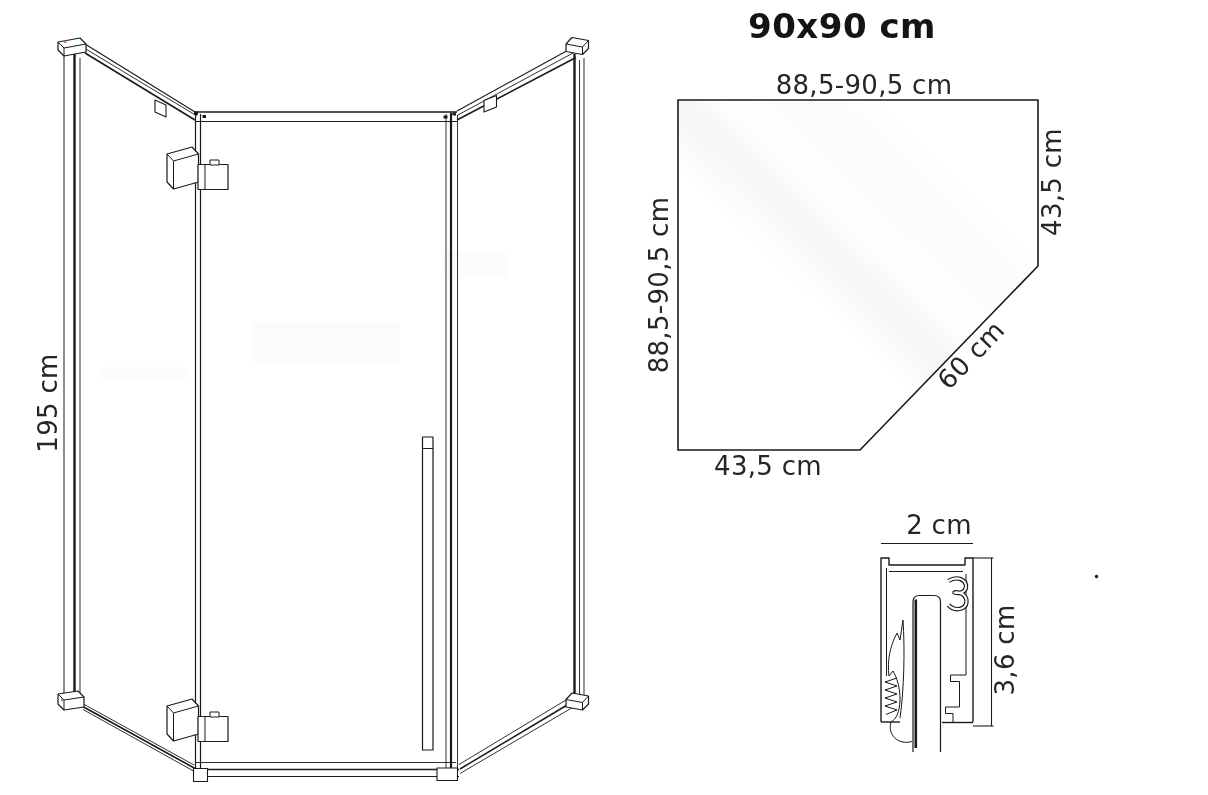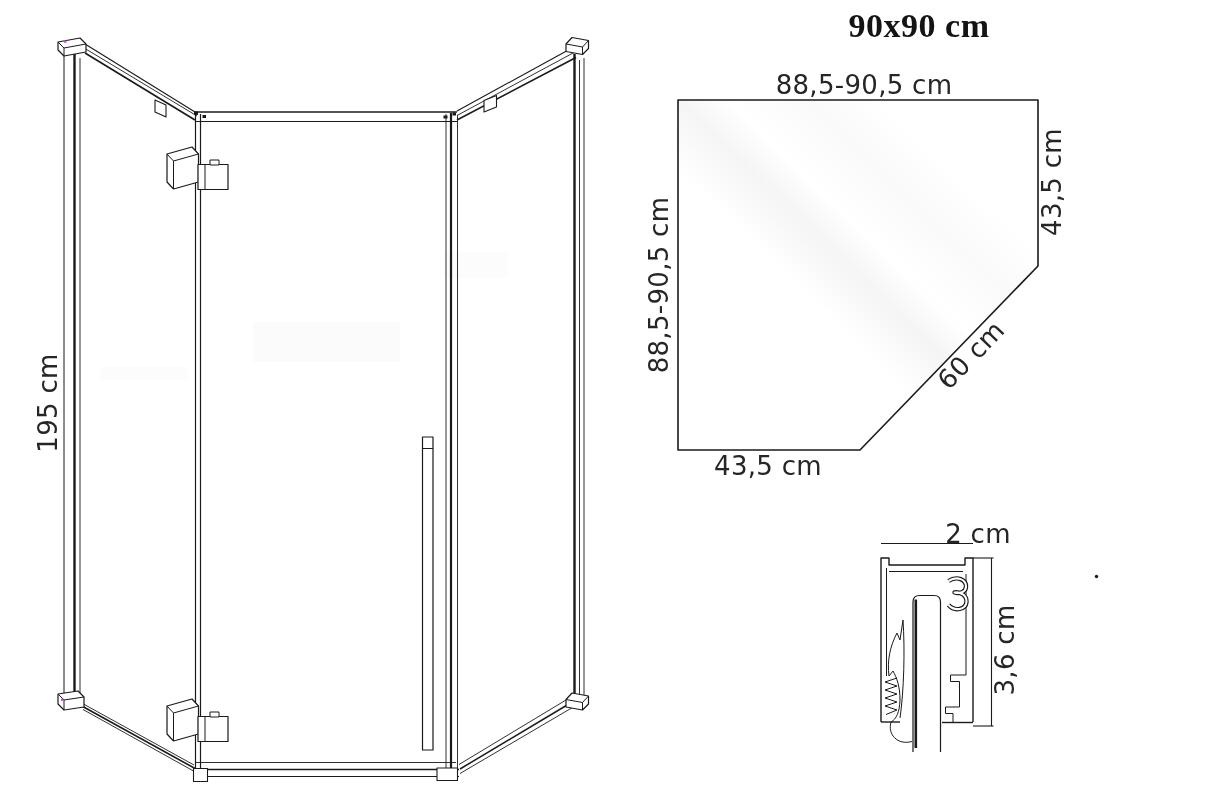--- a/index.html
+++ b/index.html
@@ -169,31 +169,31 @@
       <g stroke-width="1.1">
         <path d="M881,543.5 H973"></path>
         <path d="M973,558 H993.5"></path>
         <path d="M973,726 H993.5"></path>
         <path d="M991.5,558 V726"></path>
       </g>
       <circle cx="1096.5" cy="576.5" r="1.7" fill="#1a1a1a" stroke="none"></circle>
     </g>
   </svg>
 
-  <div class="lbl title" style="left:919px;top:26px;font-family:Liberation Serif, serif;">90x90 cm</div>
+  <div class="lbl title" style="left:842px;top:26px;">90x90 cm</div>
 
   <div class="lbl" style="left:864px;top:85px;">88,5-90,5 cm</div>
 
   <div class="lbl v" style="left:659px;top:285px;">88,5-90,5 cm</div>
 
   <div class="lbl v" style="left:1052px;top:182px;">43,5 cm</div>
 
   <div class="lbl diag" style="left:971px;top:355px;">60 cm</div>
 
   <div class="lbl" style="left:768px;top:466px;">43,5 cm</div>
 
   <div class="lbl v" style="left:48px;top:403px;">195 cm</div>
 
-  <div class="lbl" style="left:978px;top:525px;margin-top:9px;">2 cm</div>
+  <div class="lbl" style="left:939px;top:525px;">2 cm</div>
 
   <div class="lbl v" style="left:1005px;top:650px;">3,6 cm</div>
 
 </div>
 
 </body></html>

